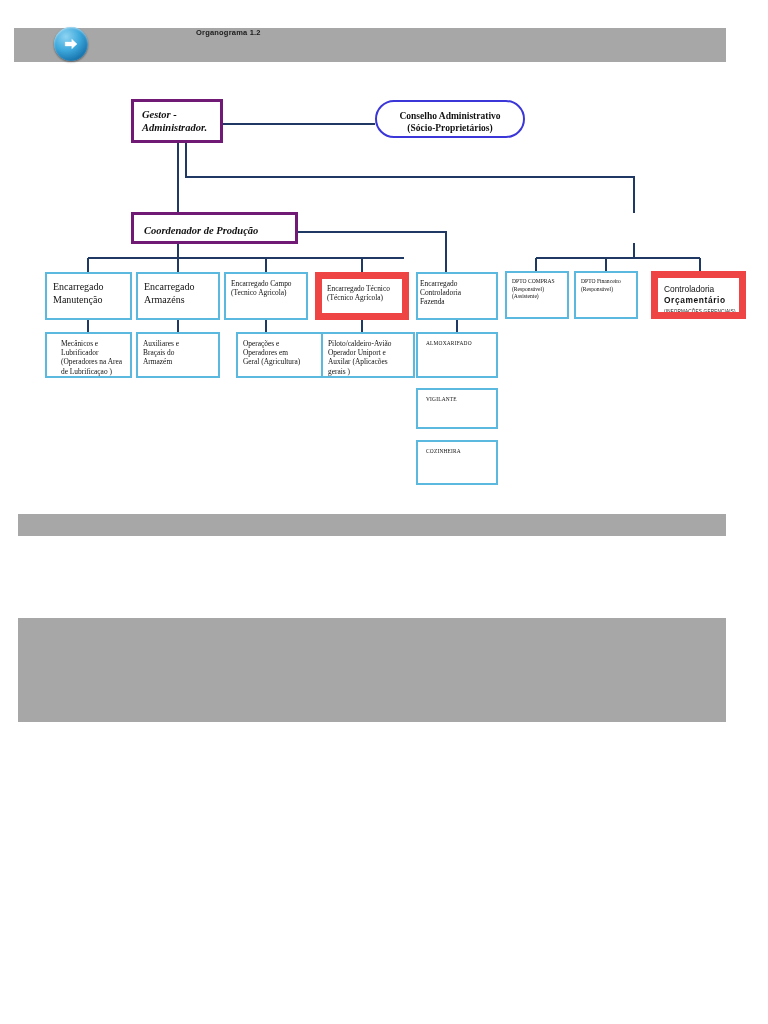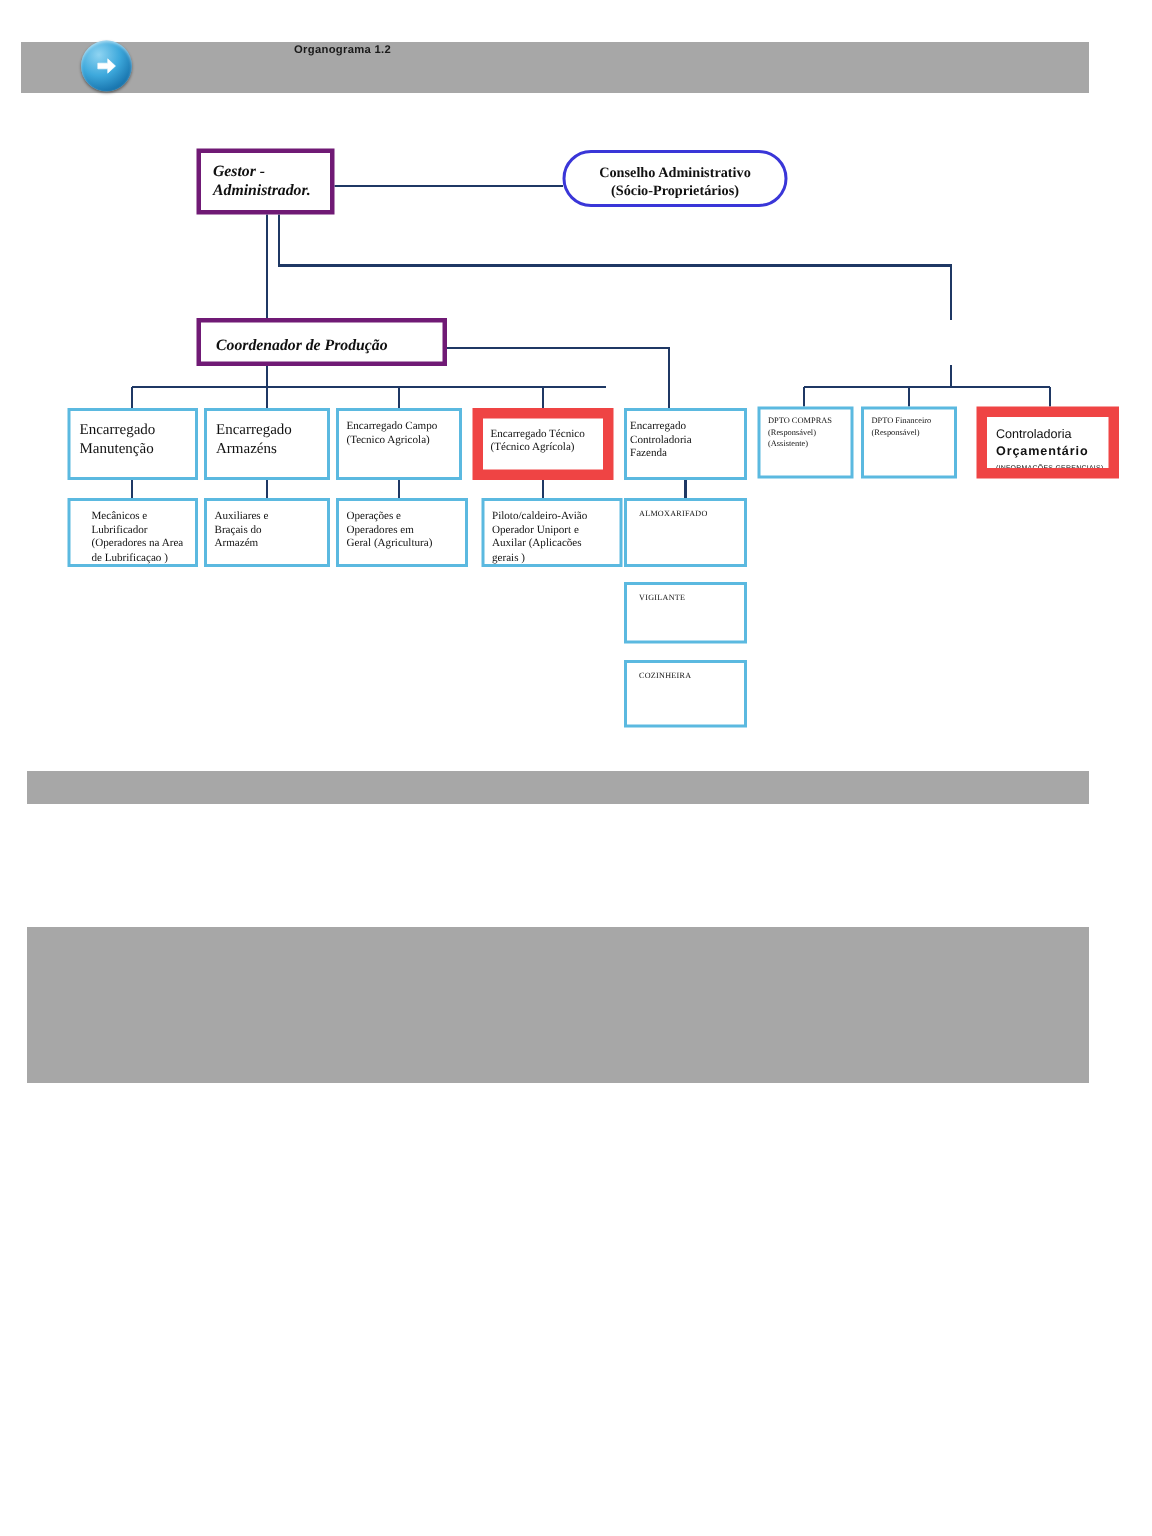--- a/index.html
+++ b/index.html
@@ -268,21 +268,21 @@
     <span class="txt">(Operadores na Area</span>
     <span class="txt">de Lubrificaçao )</span>
   </div>
 
   <div class="node b-cyan t-med" style="left:136px; top:332px; width:84px; height:46px;">
     <span class="txt">Auxiliares e</span>
     <span class="txt">Braçais do</span>
     <span class="txt">Armazém</span>
   </div>
 
-  <div class="node b-cyan t-med" style="left:224px; top:332px; width:88px; height:46px;">
+  <div class="node b-cyan t-med" style="left:236px; top:332px; width:88px; height:46px;">
     <span class="txt">Operações e</span>
     <span class="txt">Operadores em</span>
     <span class="txt">Geral (Agricultura)</span>
   </div>
 
   <div class="node b-cyan t-med" style="left:321px; top:332px; width:94px; height:46px;">
     <span class="txt">Piloto/caldeiro-Avião</span>
     <span class="txt">Operador Uniport e</span>
     <span class="txt">Auxilar (Aplicacões</span>
     <span class="txt">gerais )</span>

